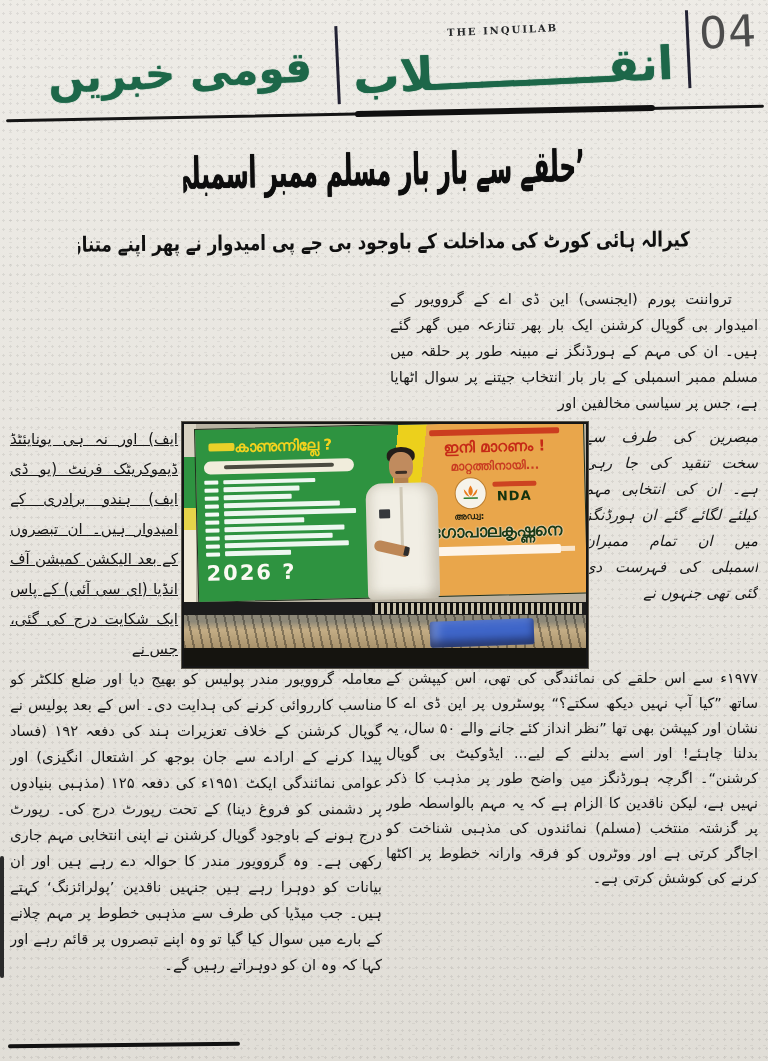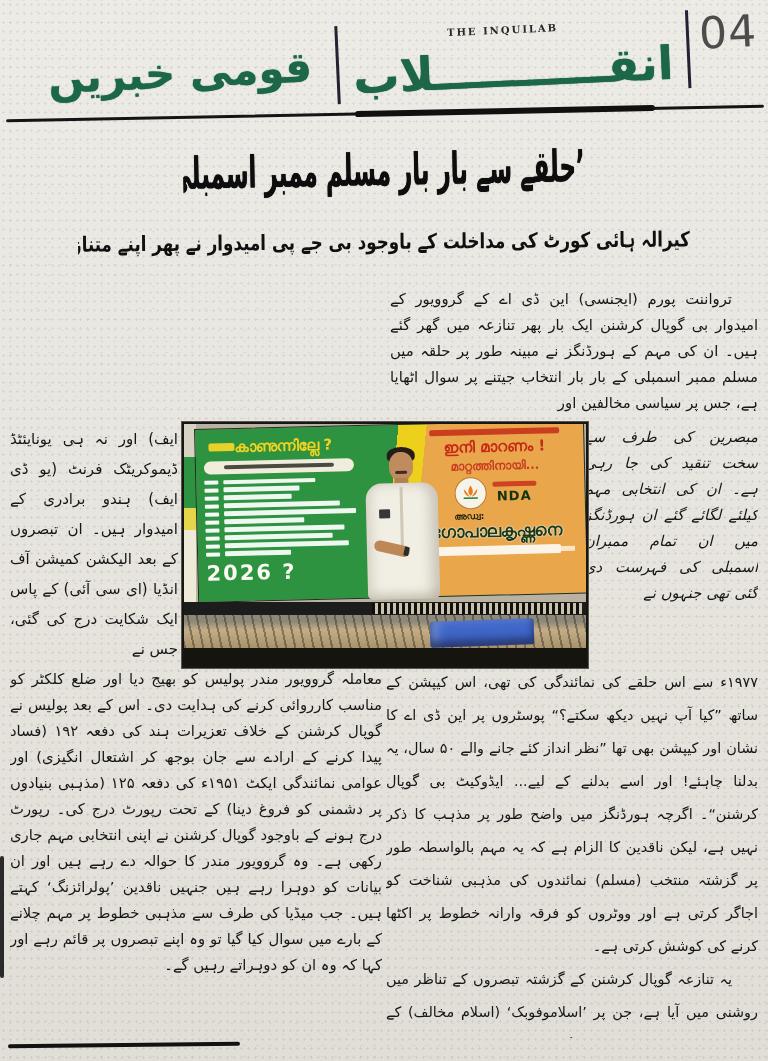--- a/index.html
+++ b/index.html
@@ -68,23 +68,23 @@
   
   .article{position:absolute;top:272px;left:10px;right:10px;bottom:14px;}
   .tblock{
     position:absolute;direction:rtl;text-align:justify;overflow:hidden;
     font-size:14.8px;line-height:26px;color:#161616;
   }
   .tblock p{margin:0;}
   .indent{text-indent:26px;}
   .r1{right:0;top:14px;width:368px;height:152px;}
   .r2{right:0;top:152px;width:174px;height:240px;font-style:italic;}
-  .r3{right:0;top:394px;width:372px;height:372px;font-size:14.4px;line-height:33px;}
+  .r3{right:0;top:394px;width:372px;height:372px;font-size:14.4px;line-height:25px;}
   .l1{left:0;top:0;width:368px;height:152px;}
-  .l2{left:0;top:152px;width:168px;height:240px;font-size:15px;line-height:30px;}
+  .l2{left:0;top:152px;width:168px;height:240px;font-size:15px;line-height:30px;text-decoration:underline;}
   .l3{left:0;top:394px;width:372px;height:384px;}
   
   .photo{
     position:absolute;left:172px;top:150px;width:402px;height:242px;
     background:#b9b2a2;border:2px solid #161616;overflow:hidden;
     box-shadow:0 0 0 1px #5a564c;
   }
   .sliver{
     position:absolute;left:0;top:0;bottom:60px;width:12px;
     background:linear-gradient(180deg,#d8d2c2 0 18%, #2e9340 18% 46%, #e6d44a 46% 58%, #efe9d8 58% 100%);
@@ -171,21 +171,20 @@
   <div class="subheadline-wrap">
     <div class="subheadline fit" style="transform: scaleX(0.79668); transform-origin: center center;">کیرالہ ہائی کورٹ کی مداخلت کے باوجود بی جے پی امیدوار نے پھر اپنے متنازعہ بیان کو دوہرایا</div>
   </div>
 
   <div class="article">
 
     <div class="tblock r1 indent">ترواننت پورم (ایجنسی) این ڈی اے کے گروویور کے امیدوار بی گوپال کرشنن ایک بار پھر تنازعہ میں گھر گئے ہیں۔ ان کی مہم کے ہورڈنگز نے مبینہ طور پر حلقہ میں مسلم ممبر اسمبلی کے بار بار انتخاب جیتنے پر سوال اٹھایا ہے، جس پر سیاسی مخالفین اور</div>
     <div class="tblock r2">مبصرین کی طرف سے سخت تنقید کی جا رہی ہے۔ ان کی انتخابی مہم کیلئے لگائے گئے ان ہورڈنگز میں ان تمام ممبران اسمبلی کی فہرست دی گئی تھی جنہوں نے</div>
     <div class="tblock r3">
       <p>۱۹۷۷ء سے اس حلقے کی نمائندگی کی تھی، اس کیپشن کے ساتھ ”کیا آپ نہیں دیکھ سکتے؟“ پوسٹروں پر این ڈی اے کا نشان اور کیپشن بھی تھا ”نظر انداز کئے جانے والے ۵۰ سال، یہ بدلنا چاہئے! اور اسے بدلنے کے لیے... ایڈوکیٹ بی گوپال کرشنن“۔ اگرچہ ہورڈنگز میں واضح طور پر مذہب کا ذکر نہیں ہے، لیکن ناقدین کا الزام ہے کہ یہ مہم بالواسطہ طور پر گزشتہ منتخب (مسلم) نمائندوں کی مذہبی شناخت کو اجاگر کرتی ہے اور ووٹروں کو فرقہ وارانہ خطوط پر اکٹھا کرنے کی کوشش کرتی ہے۔</p>
-      <p class="indent">یہ تنازعہ گوپال کرشنن کے گزشتہ تبصروں کے تناظر میں روشنی میں آیا ہے، جن پر ’اسلاموفوبک‘ (اسلام مخالف) کے طور پر بڑے پیمانے پر تنقید کی گئی تھی۔ اس سے پہلے بی جے پی لیڈر نے کہا تھا</p>
     </div>
 
     <div class="tblock l2">ایف) اور نہ ہی یونایئٹڈ ڈیموکریٹک فرنٹ (یو ڈی ایف) ہندو برادری کے امیدوار ہیں۔ ان تبصروں کے بعد الیکشن کمیشن آف انڈیا (ای سی آئی) کے پاس ایک شکایت درج کی گئی، جس نے</div>
     <div class="tblock l3">معاملہ گروویور مندر پولیس کو بھیج دیا اور ضلع کلکٹر کو مناسب کارروائی کرنے کی ہدایت دی۔ اس کے بعد پولیس نے گوپال کرشنن کے خلاف تعزیرات ہند کی دفعہ ۱۹۲ (فساد پیدا کرنے کے ارادے سے جان بوجھ کر اشتعال انگیزی) اور عوامی نمائندگی ایکٹ ۱۹۵۱ء کی دفعہ ۱۲۵ (مذہبی بنیادوں پر دشمنی کو فروغ دینا) کے تحت رپورٹ درج کی۔ رپورٹ درج ہونے کے باوجود گوپال کرشنن نے اپنی انتخابی مہم جاری رکھی ہے۔ وہ گروویور مندر کا حوالہ دے رہے ہیں اور ان بیانات کو دوہرا رہے ہیں جنہیں ناقدین ’پولرائزنگ‘ کہتے ہیں۔ جب میڈیا کی طرف سے مذہبی خطوط پر مہم چلانے کے بارے میں سوال کیا گیا تو وہ اپنے تبصروں پر قائم رہے اور کہا کہ وہ ان کو دوہراتے رہیں گے۔</div>
 
     <div class="photo">
       <div class="sliver"></div>
 
       <div class="hoarding">
 

